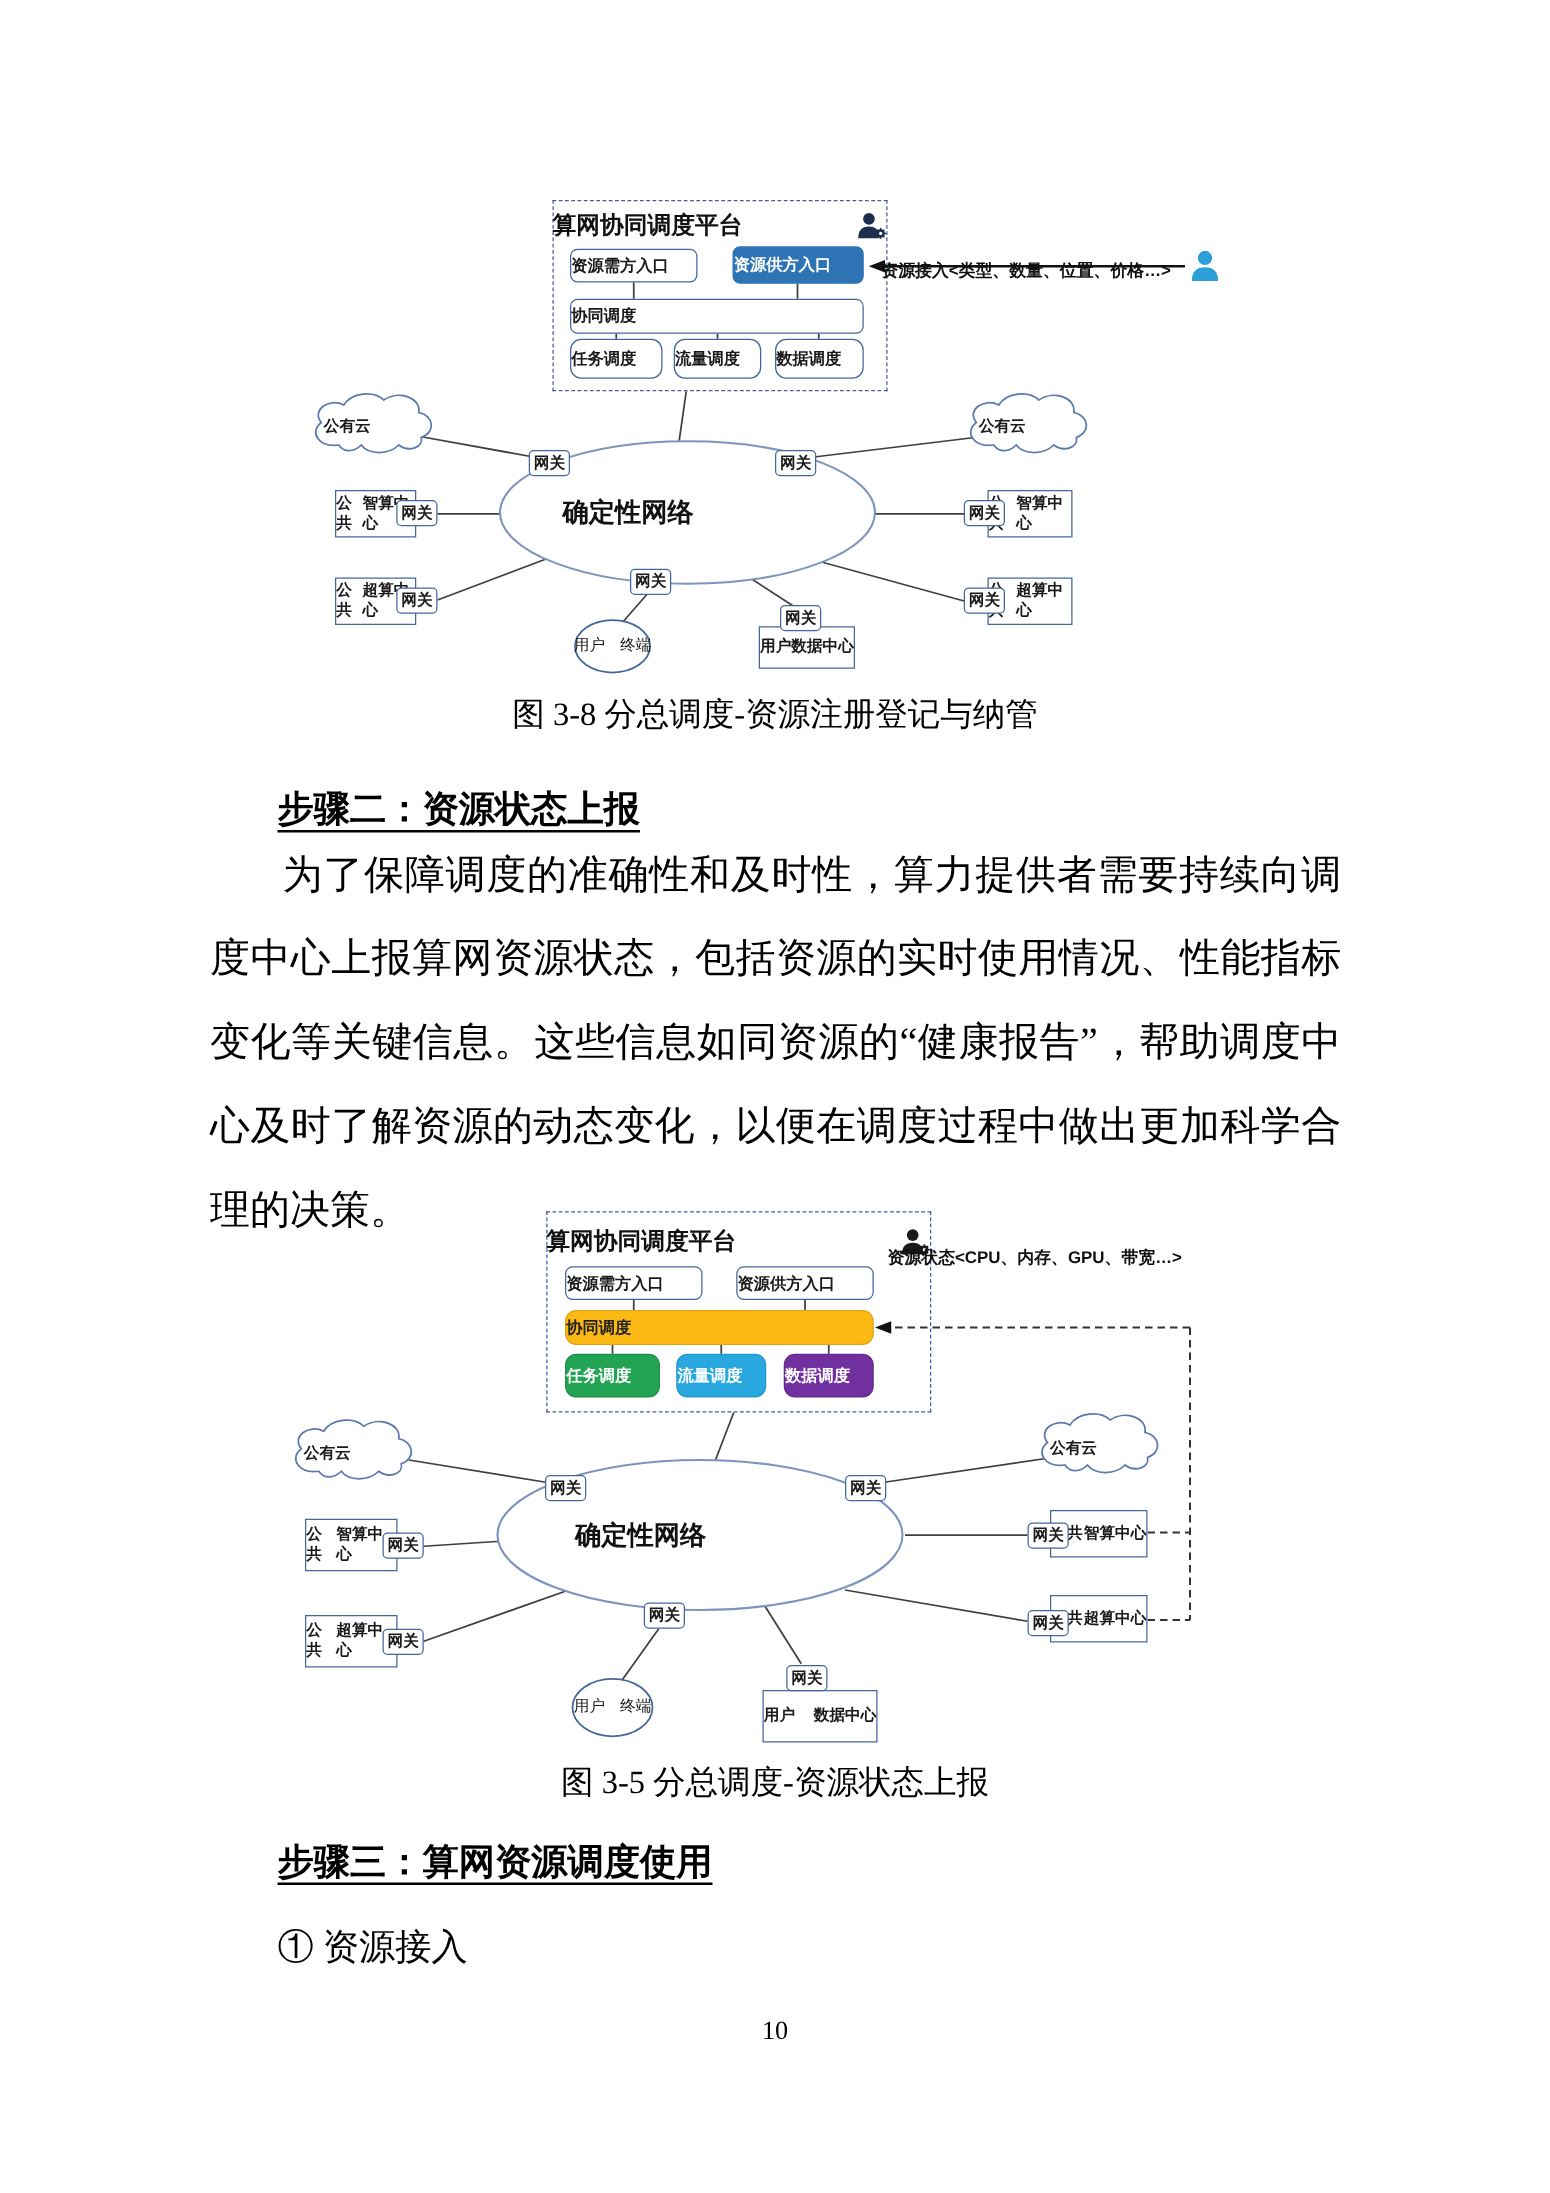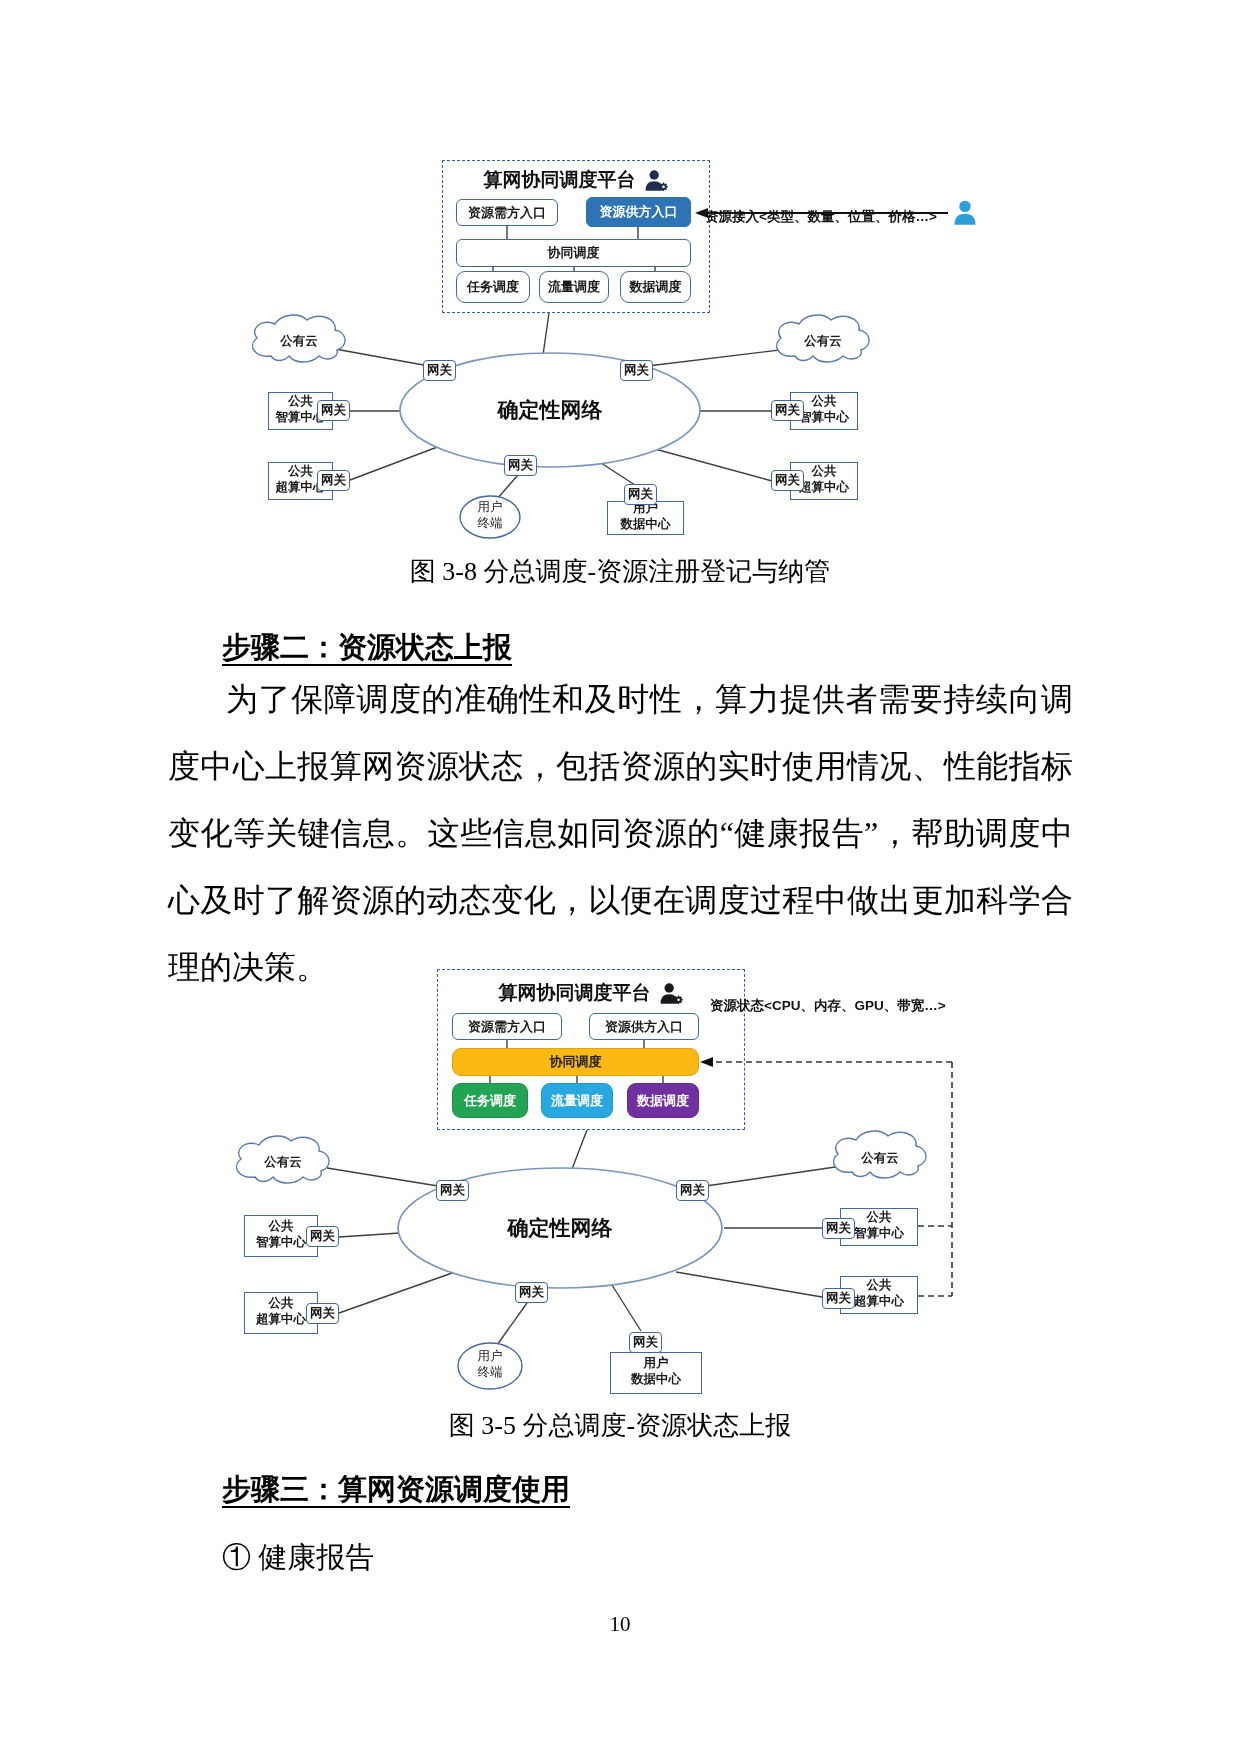--- a/index.html
+++ b/index.html
@@ -1,30 +1,30 @@
 <!DOCTYPE html>
 <html><head>
 <meta charset="utf-8">
 <style>
   * { margin:0; padding:0; box-sizing:border-box; }
   html,body { background:#ffffff; }
   .page { position:relative; width:1240px; height:1754px; background:#fff;
           font-family:"Liberation Serif", serif; overflow:hidden; }
   svg.lines { position:absolute; left:0; top:0; z-index:1; }
   .dash-box { position:absolute; border:1.6px dashed #3C5F9E; z-index:1; background:transparent; }
-  .node { position:absolute; z-index:2; display:flex; align-items:center; justify-content:center;
+  .node { position:absolute; z-index:2; display:flex; align-items:center; justify-content:space-between;
           font-family:"Liberation Sans", sans-serif; color:#1a1a1a; }
   .bx { background:#fff; border:1.4px solid #44679B; border-radius:6px;
         font-size:13px; font-weight:700; }
   .sq { border-radius:0; }
   .rd9 { border-radius:9px; }
   .gw { position:absolute; z-index:3; width:33px; height:21px; display:flex; align-items:center;
         justify-content:center; background:#fff; border:1.3px solid #44679B; border-radius:4px;
         font-size:12.5px; font-weight:700; font-family:"Liberation Sans", sans-serif; color:#1a1a1a; }
-  .two { flex-direction:column; line-height:1.25; font-size:12.5px;font-family:Liberation Mono, monospace; }
+  .two { flex-direction:row; line-height:1.25; font-size:12.5px; }
   .fill-blue   { background:#2E74B5; border-color:#2E74B5; color:#fff; }
   .fill-orange { background:#FCB813; border-color:#E2A40E; color:#222; }
   .fill-green  { background:#23A455; border-color:#1E8F4A; color:#fff; }
   .fill-lblue  { background:#29A8E0; border-color:#2497CB; color:#fff; }
   .fill-purple { background:#7030A0; border-color:#622B8C; color:#fff; }
   .plat-title { gap:8px; font-size:19px; font-weight:700; color:#111; }
   .net-label { font-size:21px; font-weight:700; color:#111; background:transparent;font-family:Liberation Mono, monospace; }
   .cloud-lab { font-size:12.5px; font-weight:700; background:transparent; }
   .term-lab { background:transparent; }
   .ann { position:absolute; z-index:2; white-space:nowrap; font-family:"Liberation Sans", sans-serif;
@@ -253,16 +253,16 @@
     <span>终端</span>
   </div>
   <div class="node bx sq two" style="left:610px;top:1352px;width:92px;height:42px">
     <span>用户</span>
     <span>数据中心</span>
   </div>
 
   <div class="caption" style="top:1408px">图 3-5 分总调度-资源状态上报</div>
 
   <div class="hding" style="left:222px;top:1470px">步骤三：算网资源调度使用</div>
-  <div class="list-item" style="left:222px;top:1538px">① 健康报告</div>
+  <div class="list-item" style="left:222px;top:1538px">① 资源接入</div>
 
   <div class="pageno" style="top:1612px">10</div>
 </div>
 
 </body></html>

